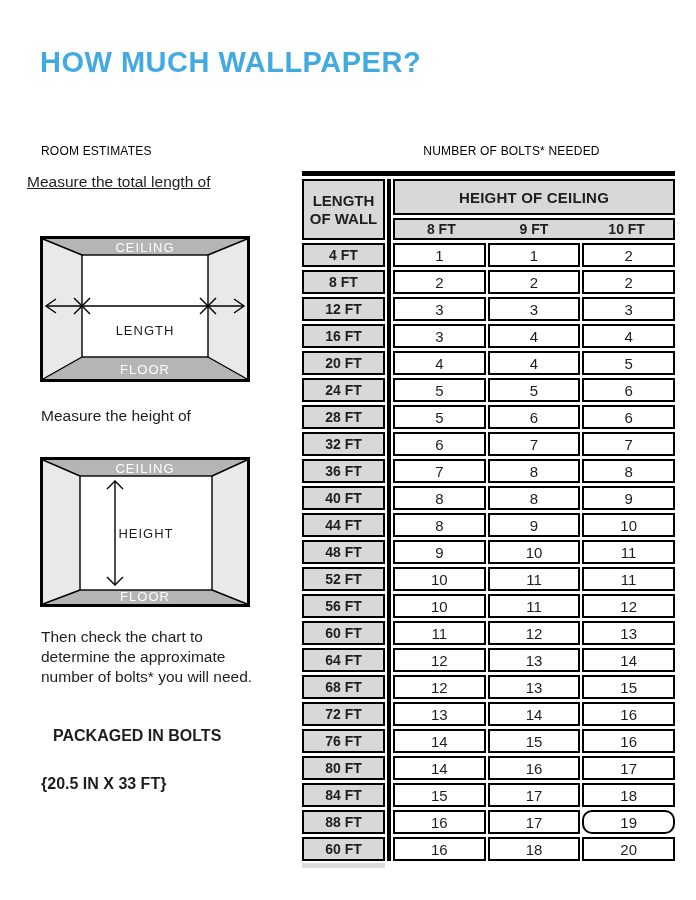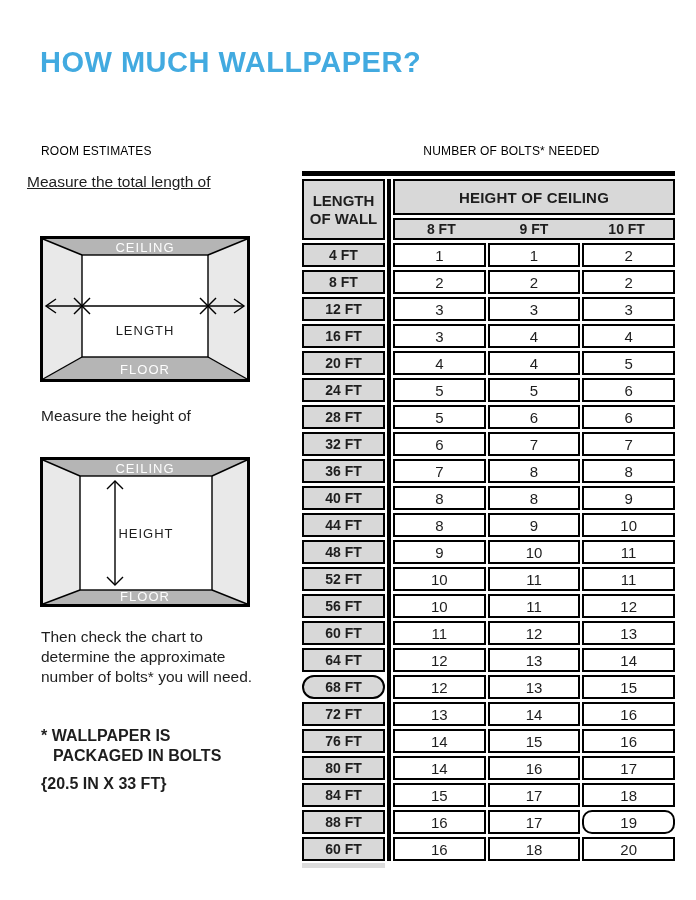--- a/index.html
+++ b/index.html
@@ -108,21 +108,20 @@
     <text x="105" y="144" text-anchor="middle" font-size="13" letter-spacing="1" fill="#fdfdfd">FLOOR</text>
   </svg>
 
   <div class="abs body-text" style="left:41px; top:613px;">
     <div>Then check the chart to</div>
     <div>determine the approximate</div>
     <div>number of bolts* you will need.</div>
   </div>
 
   <div class="abs bold-note" style="left:41px; top:712px;">
-    <div>* WALLPAPER IS</div>
     <div class="note-indent">PACKAGED IN BOLTS</div>
   </div>
 
   <div class="abs bold-note" style="left:41px; top:760px;">
     <div>{20.5 IN X 33 FT}</div>
   </div>
 
   <div class="abs section-heading" style="left:325px; top:130px; width:373px; text-align:center;">NUMBER OF BOLTS* NEEDED</div>
 
   <div class="abs table-wrap">
@@ -199,21 +198,21 @@
         <div class="cell data-cell" style="grid-area: 16 / 4;">11</div>
         <div class="cell data-cell" style="grid-area: 16 / 5;">12</div>
         <div class="cell gray row-label" style="grid-area: 17 / 1;">60 FT</div>
         <div class="cell data-cell" style="grid-area: 17 / 3;">11</div>
         <div class="cell data-cell" style="grid-area: 17 / 4;">12</div>
         <div class="cell data-cell" style="grid-area: 17 / 5;">13</div>
         <div class="cell gray row-label" style="grid-area: 18 / 1;">64 FT</div>
         <div class="cell data-cell" style="grid-area: 18 / 3;">12</div>
         <div class="cell data-cell" style="grid-area: 18 / 4;">13</div>
         <div class="cell data-cell" style="grid-area: 18 / 5;">14</div>
-        <div class="cell gray row-label" style="grid-area: 19 / 1; border-radius: 12px;">68 FT</div>
+        <div class="cell gray row-label" style="grid-area: 19 / 1;">68 FT</div>
         <div class="cell data-cell" style="grid-area: 19 / 3;">12</div>
         <div class="cell data-cell" style="grid-area: 19 / 4;">13</div>
         <div class="cell data-cell" style="grid-area: 19 / 5;">15</div>
         <div class="cell gray row-label" style="grid-area: 20 / 1;">72 FT</div>
         <div class="cell data-cell" style="grid-area: 20 / 3;">13</div>
         <div class="cell data-cell" style="grid-area: 20 / 4;">14</div>
         <div class="cell data-cell" style="grid-area: 20 / 5;">16</div>
         <div class="cell gray row-label" style="grid-area: 21 / 1;">76 FT</div>
         <div class="cell data-cell" style="grid-area: 21 / 3;">14</div>
         <div class="cell data-cell" style="grid-area: 21 / 4;">15</div>

